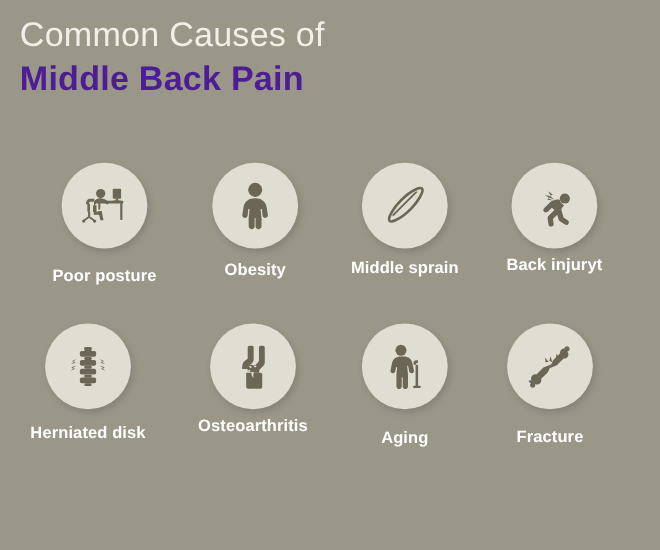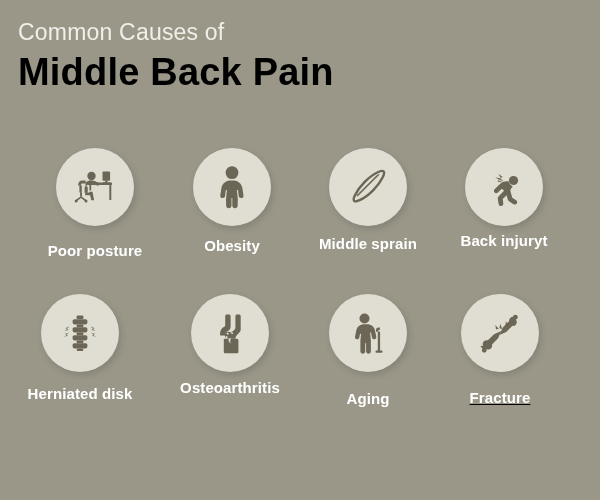--- a/index.html
+++ b/index.html
@@ -17,31 +17,31 @@
   }
 
   
   .header {
     position: absolute;
     left: 18px;
     top: 12px;
     width: 560px;
   }
   .title-line-1 {
-    font-size: 23px;
+    font-size: 31px;
     font-weight: 300;
     color: #f0efe8;
     letter-spacing: 0.2px;
     line-height: 40px;
     white-space: nowrap;
   }
   .title-line-2 {
-    font-size: 38px;
+    font-size: 31px;
     font-weight: 700;
-    color: #000000;
+    color: #4c1d95;
     letter-spacing: 0.2px;
     line-height: 40px;
     white-space: nowrap;
   }
 
   
   .grid {
     position: absolute;
     left: 0;
     top: 0;
@@ -76,21 +76,21 @@
   }
 
   
   .pos-1 { left: 15px;  top: 148px; }
   .pos-2 { left: 152px; top: 148px; }
   .pos-3 { left: 288px; top: 148px; }
   .pos-4 { left: 424px; top: 148px; }
   .pos-5 { left: 0px;   top: 294px; }
   .pos-6 { left: 150px; top: 294px; }
   .pos-7 { left: 288px; top: 294px; }
-  .pos-8 { left: 420px; top: 294px; text-decoration: underline; }
+  .pos-8 { left: 420px; top: 294px; }
 
   .gap-1 .cause-label { margin-top: 16px; }
   .gap-2 .cause-label { margin-top: 11px; }
   .gap-3 .cause-label { margin-top: 9px;  }
   .gap-4 .cause-label { margin-top: 6px;  }
   .gap-5 .cause-label { margin-top: 13px; }
   .gap-6 .cause-label { margin-top: 7px;  }
   .gap-7 .cause-label { margin-top: 18px; }
   .gap-8 .cause-label { margin-top: 17px; }
 </style>

